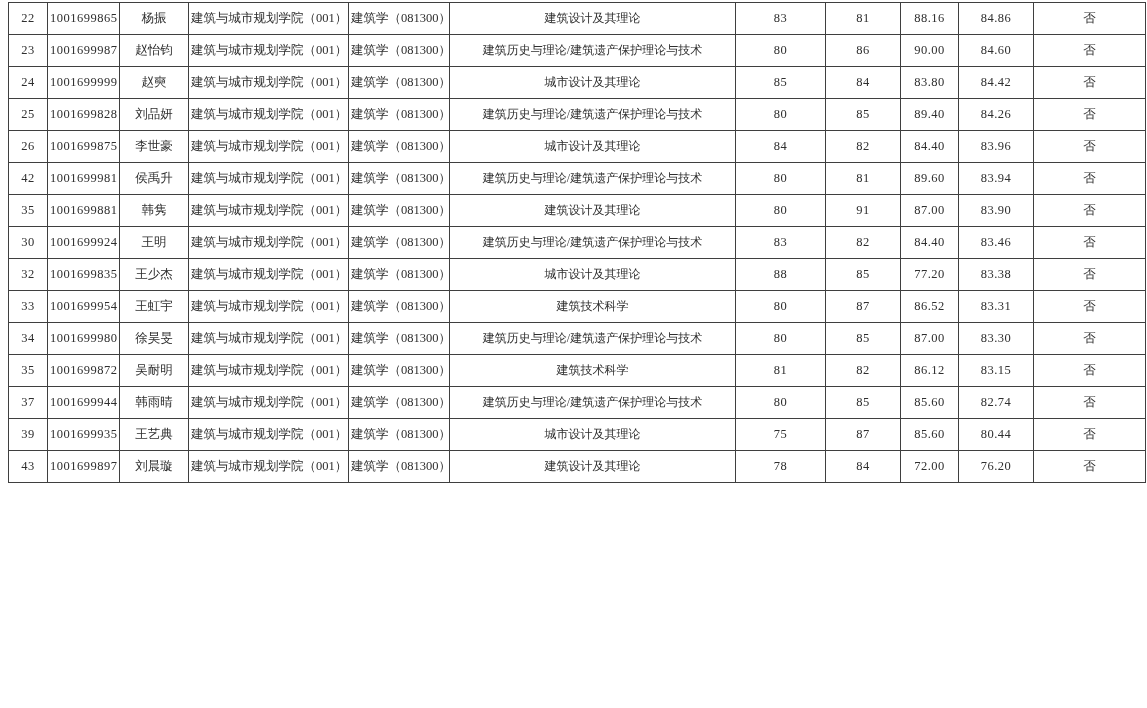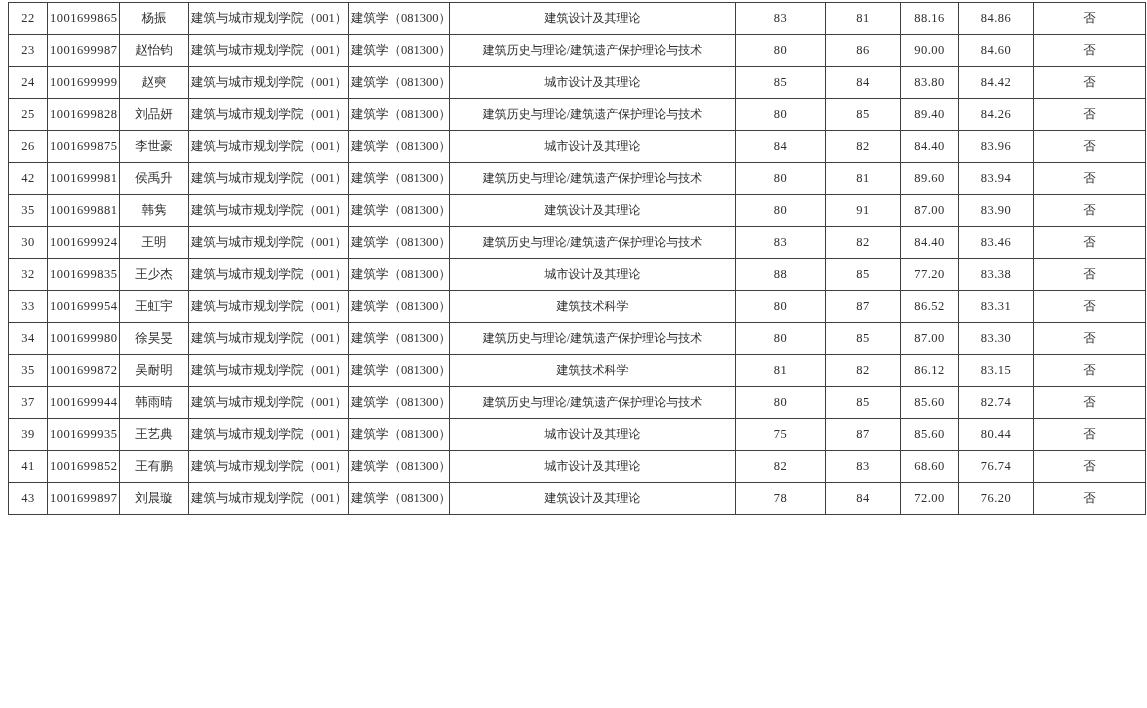--- a/index.html
+++ b/index.html
@@ -237,33 +237,20 @@
     <td>建筑与城市规划学院（001）</td>
     <td>建筑学（081300）</td>
     <td class="dir">城市设计及其理论</td>
     <td class="num">75</td>
     <td class="num">87</td>
     <td class="num">85.60</td>
     <td class="num">80.44</td>
     <td>否</td>
   </tr>
         <tr>
-    <td class="num">41</td>
-    <td class="num">1001699852</td>
-    <td>王有鹏</td>
-    <td>建筑与城市规划学院（001）</td>
-    <td>建筑学（081300）</td>
-    <td class="dir">城市设计及其理论</td>
-    <td class="num">82</td>
-    <td class="num">83</td>
-    <td class="num">68.60</td>
-    <td class="num">76.74</td>
-    <td>否</td>
-  </tr>
-        <tr>
     <td class="num">43</td>
     <td class="num">1001699897</td>
     <td>刘晨璇</td>
     <td>建筑与城市规划学院（001）</td>
     <td>建筑学（081300）</td>
     <td class="dir">建筑设计及其理论</td>
     <td class="num">78</td>
     <td class="num">84</td>
     <td class="num">72.00</td>
     <td class="num">76.20</td>

